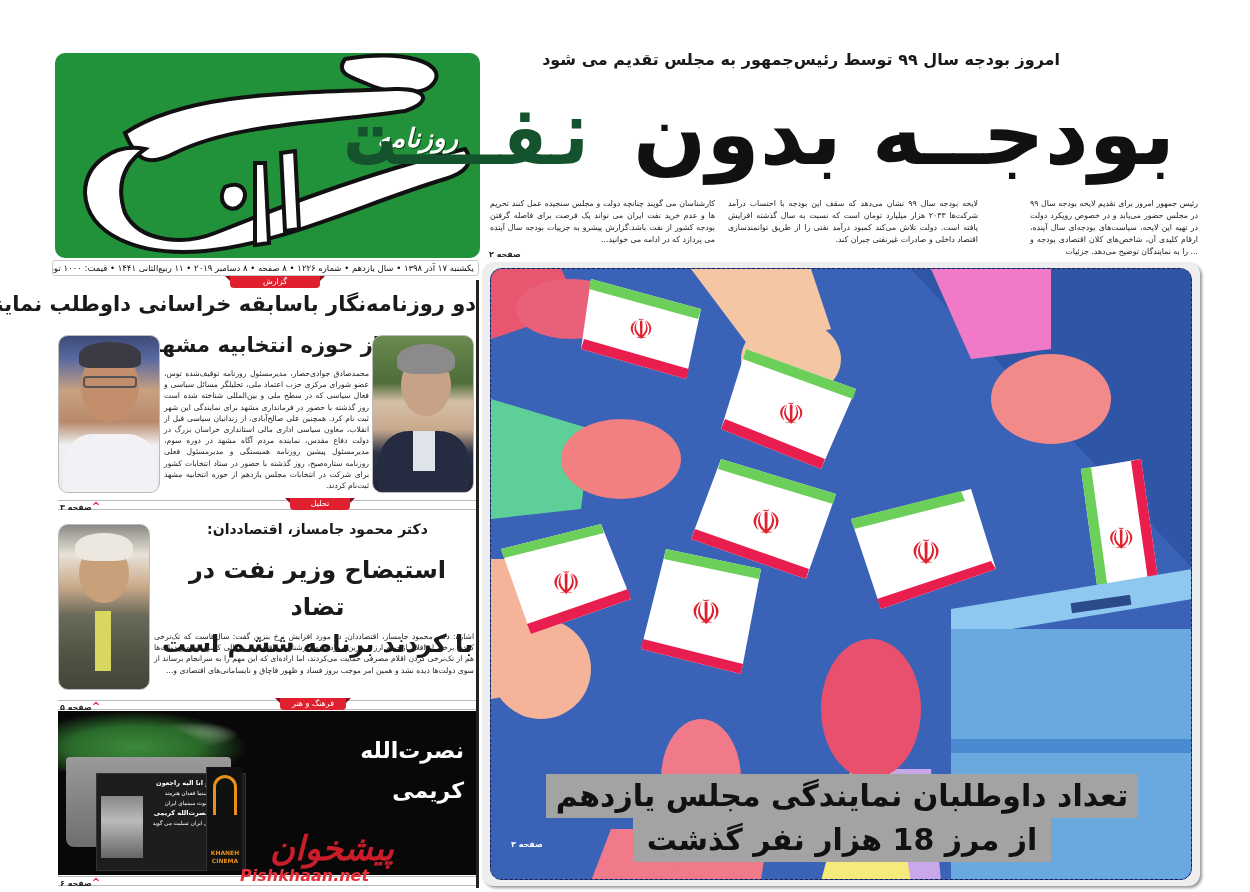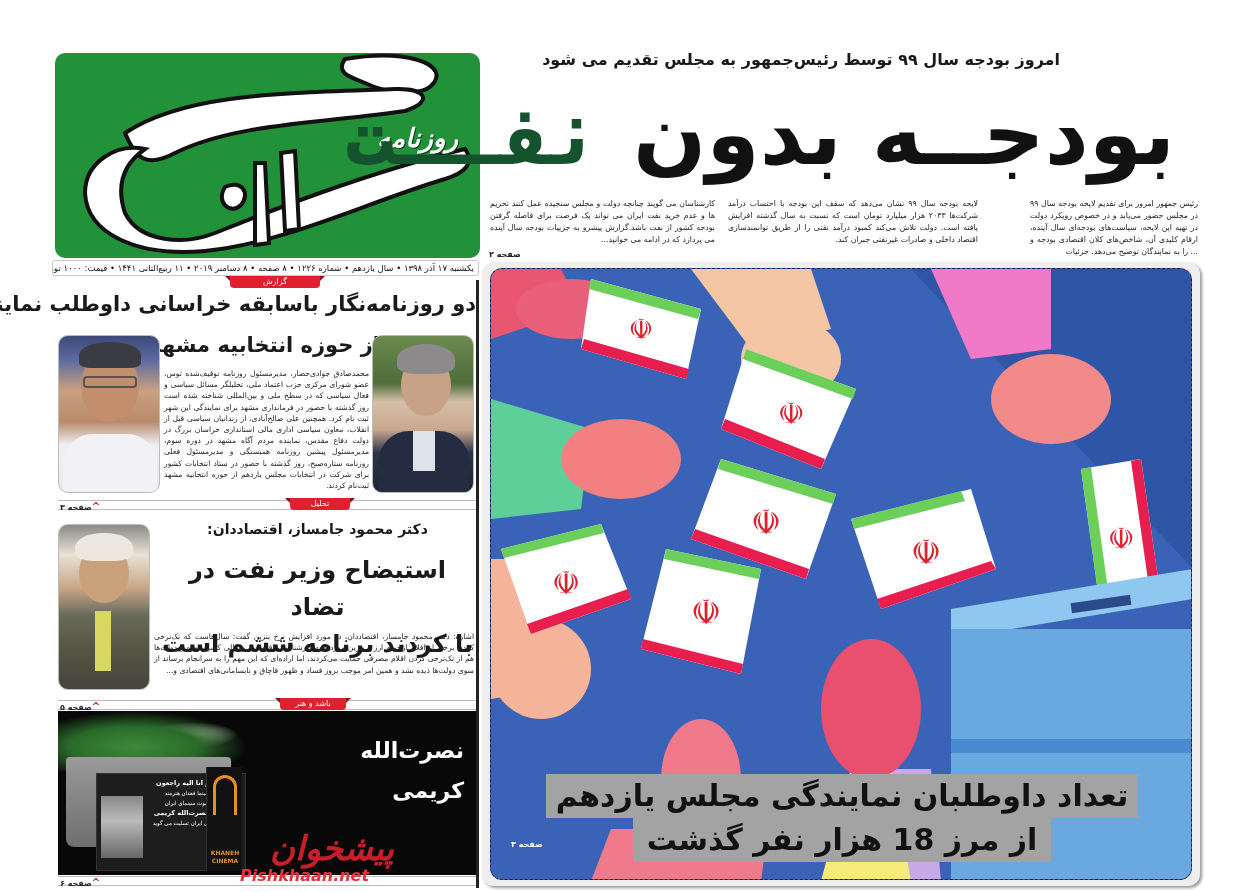--- a/index.html
+++ b/index.html
@@ -252,21 +252,21 @@
   <div>با کردند برنامه ششم است</div>
 </div>
 <div class="photo photo-c">
   <div class="person-head" style="left:20px; top:18px; width:50px; height:60px; background:#c8a07a;"></div>
   <div class="person-head" style="left:16px; top:8px; width:58px; height:28px; background:#ece8e0; border-radius:50% 50% 30% 30%;"></div>
   <div style="position:absolute; left:36px; top:86px; width:16px; height:60px; background:#d8d860;"></div>
 </div>
 <div class="body-text body-2">اشاره: دکتر محمود جامساز، اقتصاددان، در مورد افزایش نرخ بنزین گفت: سال‌هاست که تک‌نرخی کردن برخی از اقلام ازجمله ارز و بنزین موردتوجه کارشناسان اقتصادی و مالی کشور بوده و دولت‌ها هم از تک‌نرخی کردن اقلام مصرفی حمایت می‌کردند، اما اراده‌ای که این مهم را به سرانجام برساند از سوی دولت‌ها دیده نشد و همین امر موجب بروز فساد و ظهور قاچاق و نابسامانی‌های اقتصادی و...</div>
 
 <div class="sep-line" style="left:58px; top:700px; width:418px;"></div>
-<div class="section-tag" style="left:280px; top:698px; width:66px;">باشد و هنر</div>
+<div class="section-tag" style="left:280px; top:698px; width:66px;">فرهنگ و هنر</div>
 <div class="page-ref" style="left:60px; top:701px;"><span class="chev">^</span><span>صفحه ۵</span></div>
 
 <div class="culture-block">
   <div class="plant-leaves"></div>
   <div class="plant-pot"></div>
   <div class="memorial-card">
     <div class="memorial-photo"></div>
     <div class="memorial-text">
       <div style="font-weight:bold;font-size:6.5px;">انا لله و انا الیه راجعون</div>
       <div>خانه سینما فقدان هنرمند</div>

